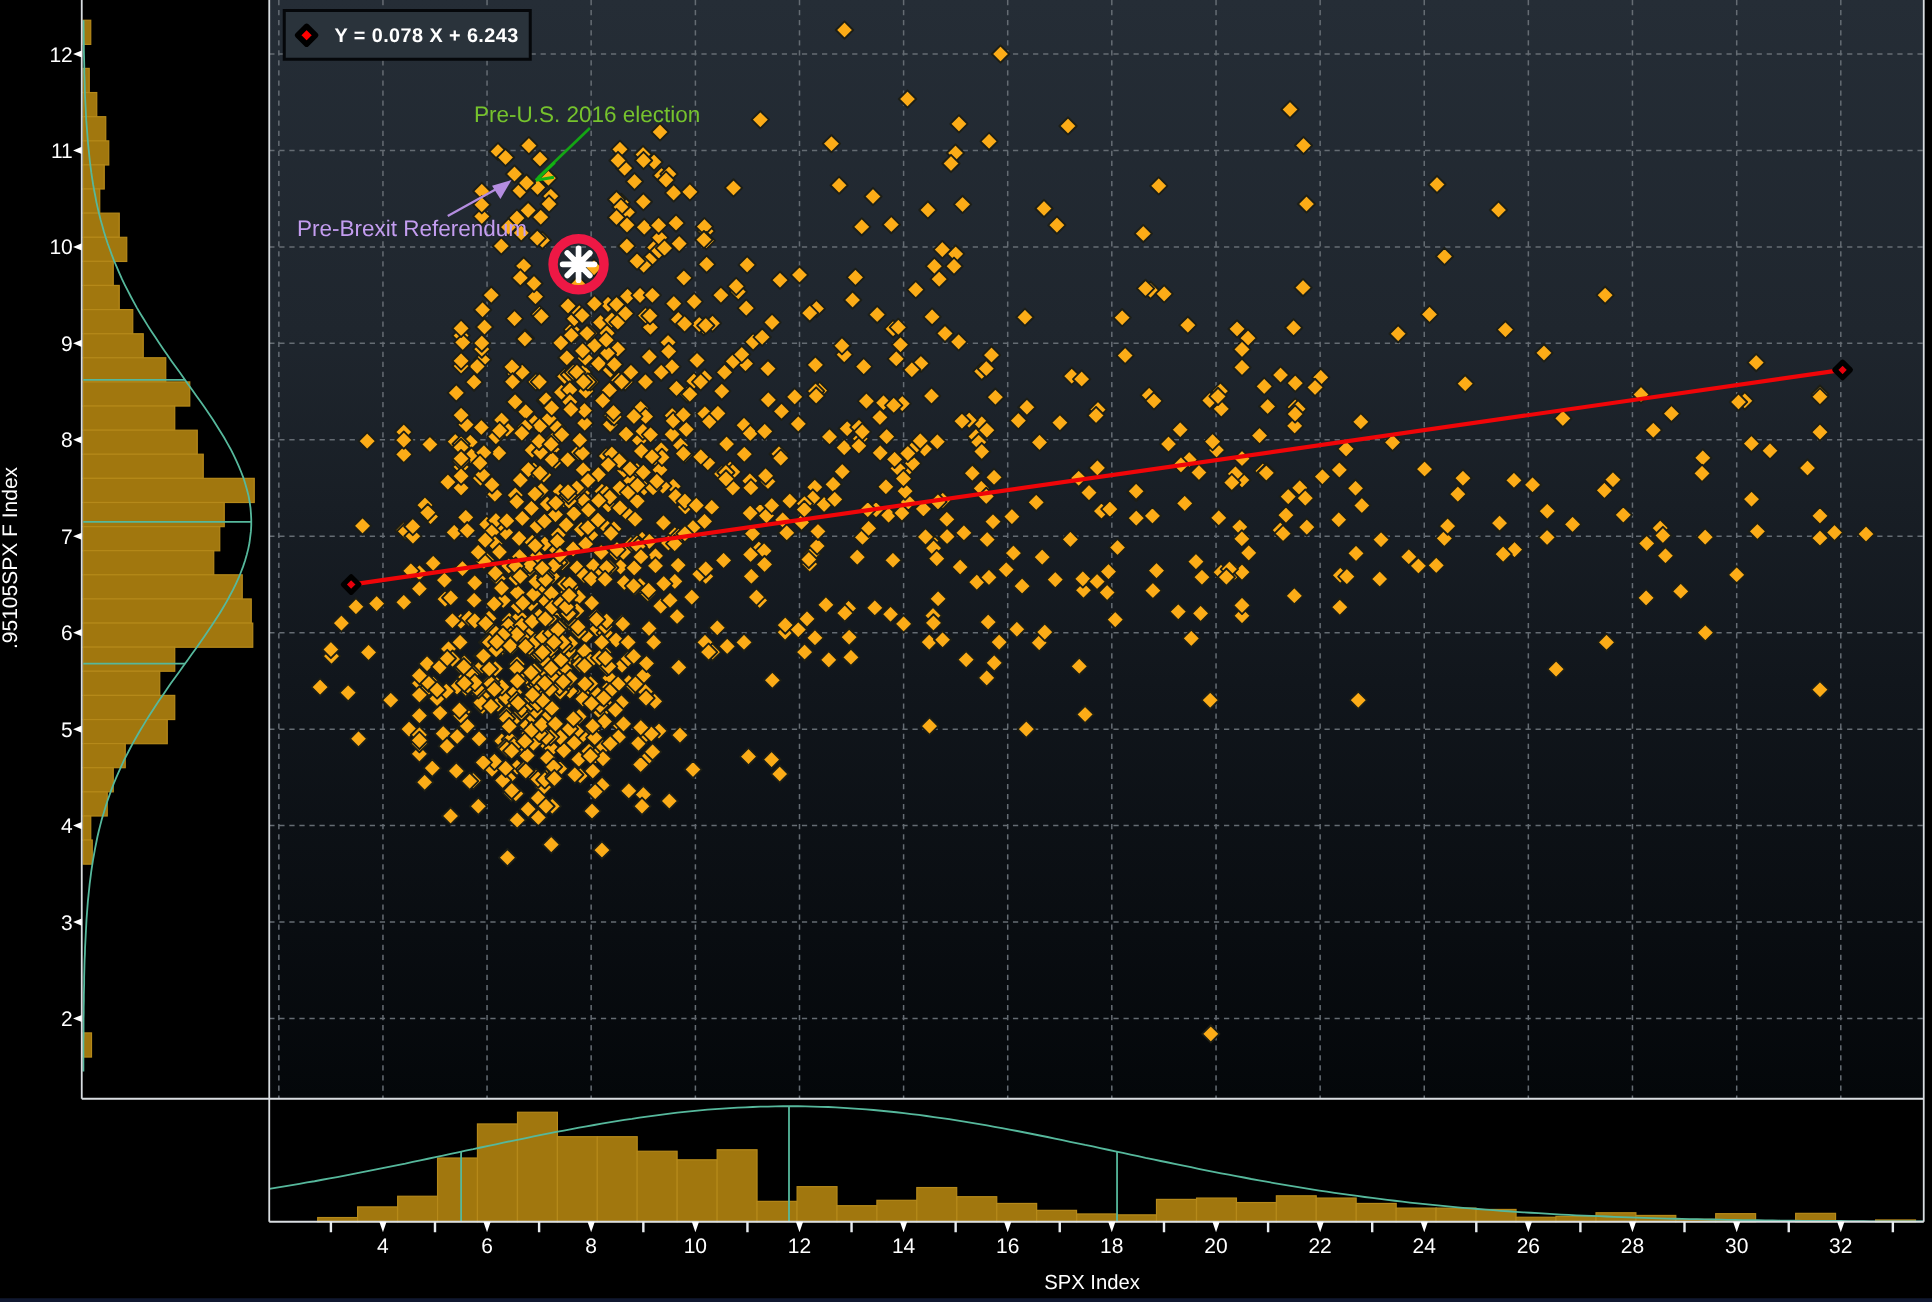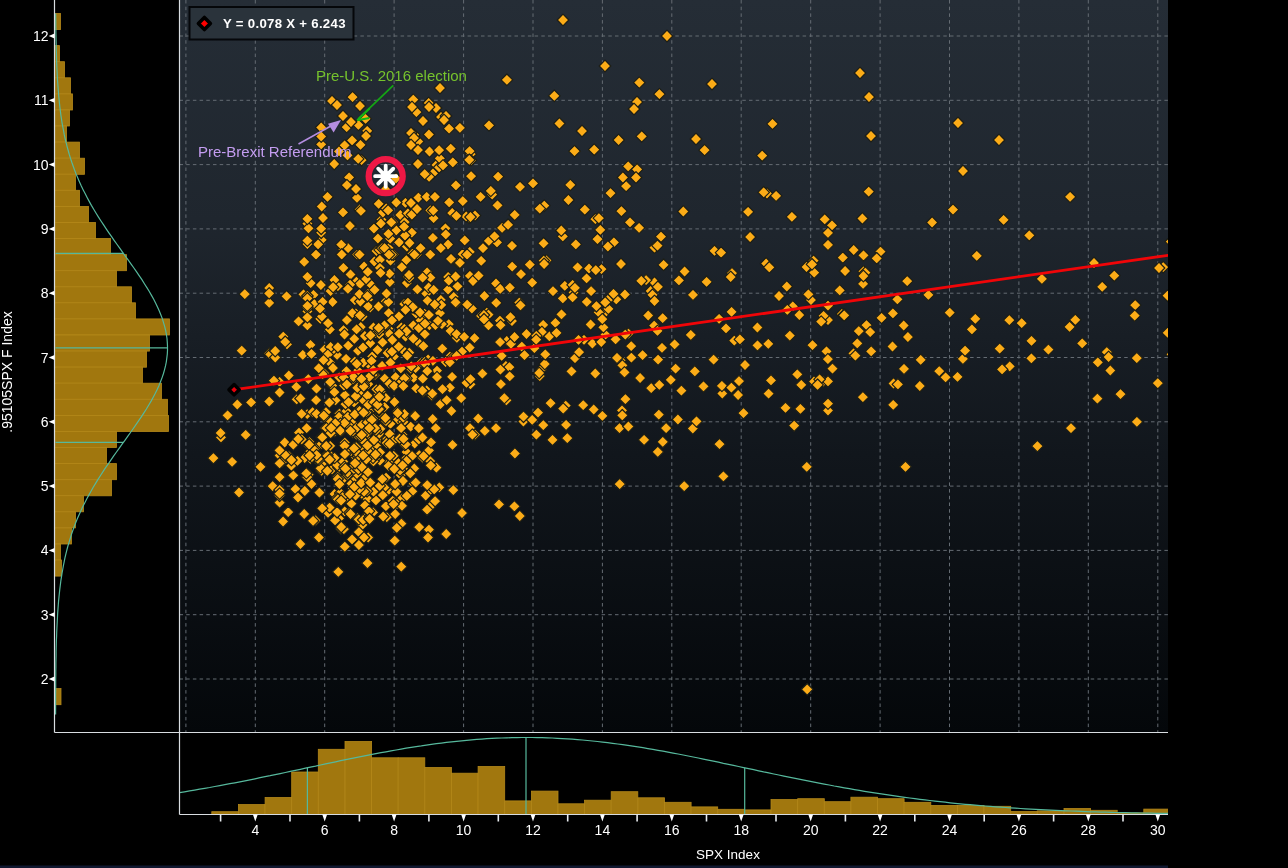--- a/index.html
+++ b/index.html
@@ -1,16 +1,16 @@
 <!DOCTYPE html>
 <html><head>
 <meta charset="utf-8">
 <style>
   html,body{margin:0;padding:0;background:#000;}
-  .wrap{position:relative;width:1168px;height:868px;background:#f0abfc;overflow:hidden;}
+  .wrap{position:relative;width:1288px;height:868px;background:#f0abfc;overflow:hidden;}
   text{font-family:"Liberation Sans",sans-serif;}
   .tick{font-size:14px;} .tick text{fill:#fff;}
 </style>
 </head>
 <body>
 <div class="wrap">
 <svg width="1288" height="868" viewBox="0 0 1288 868">
   <defs>
     <path id="m" d="M0 -5.8L5.8 0 0 5.8 -5.8 0Z" fill="#fcac17" stroke="#1c1e16" stroke-width="1.2" stroke-linejoin="round"></path>
     <linearGradient id="bg" x1="0" y1="0" x2="0" y2="1">

